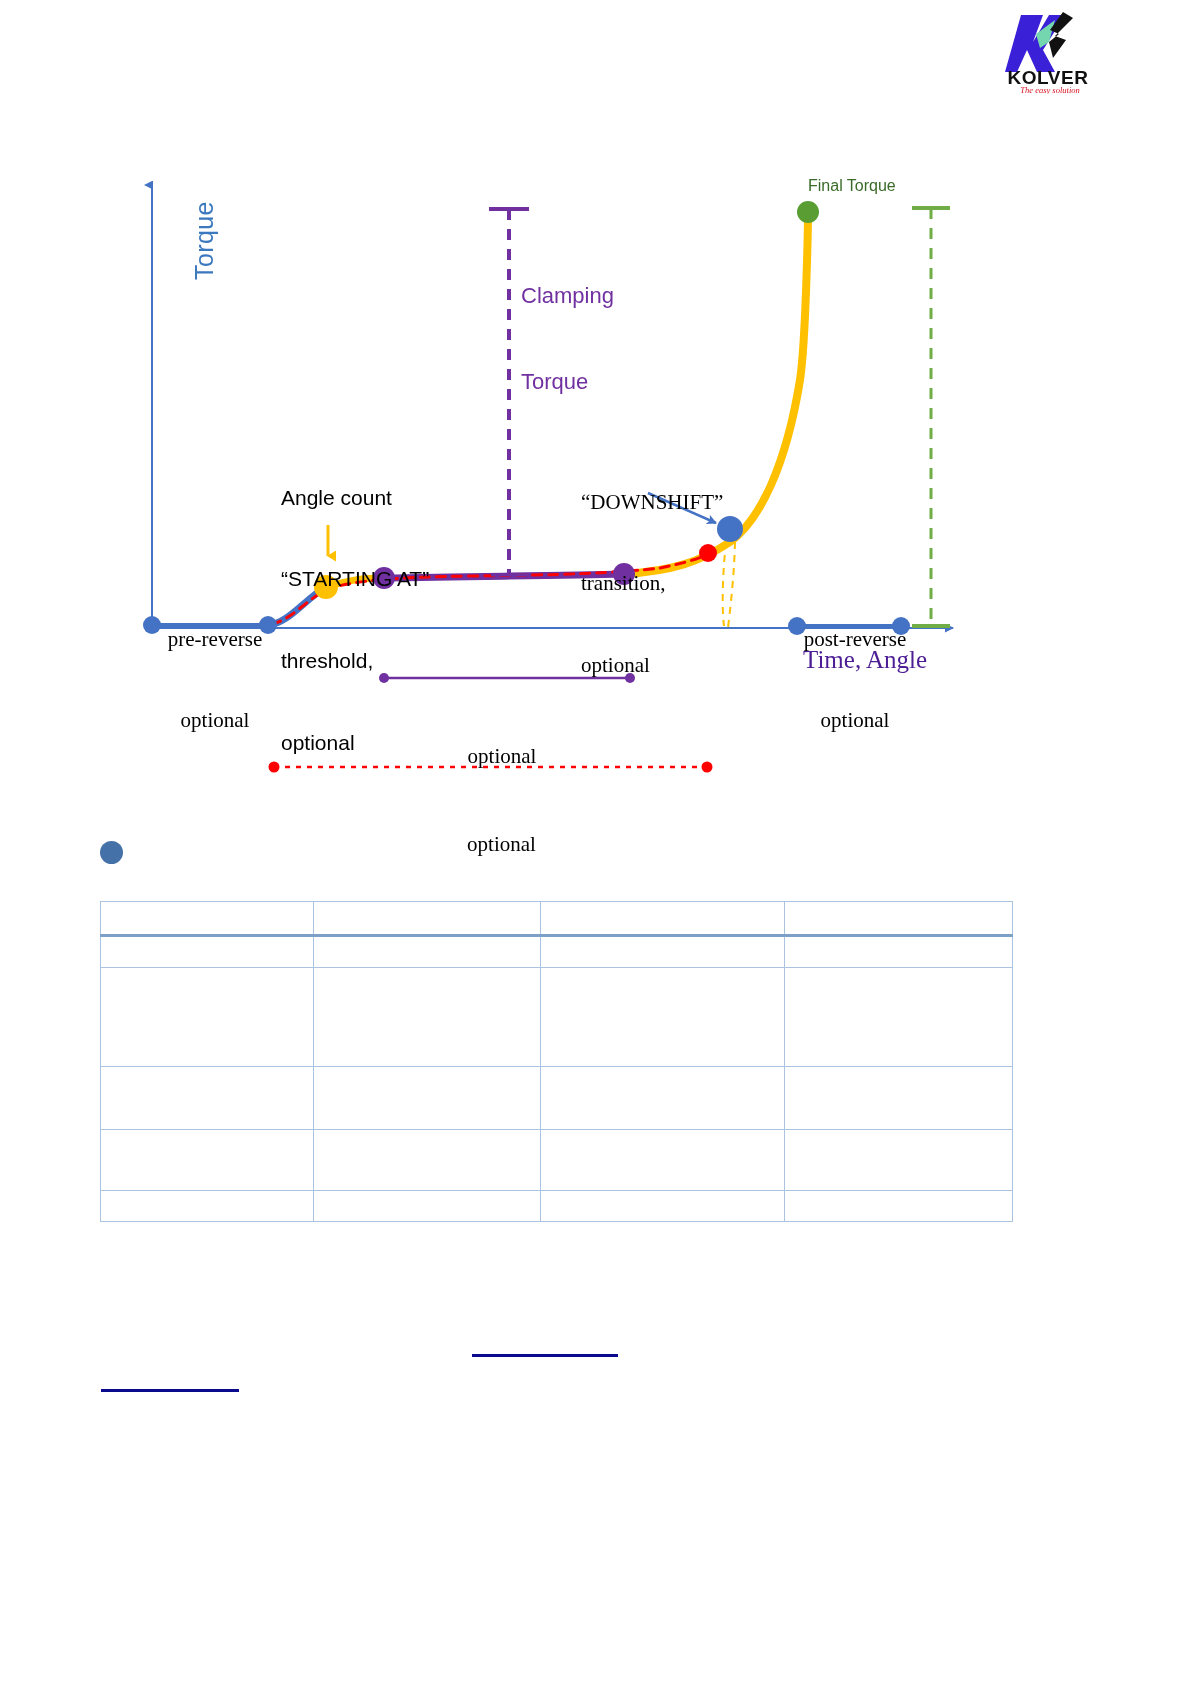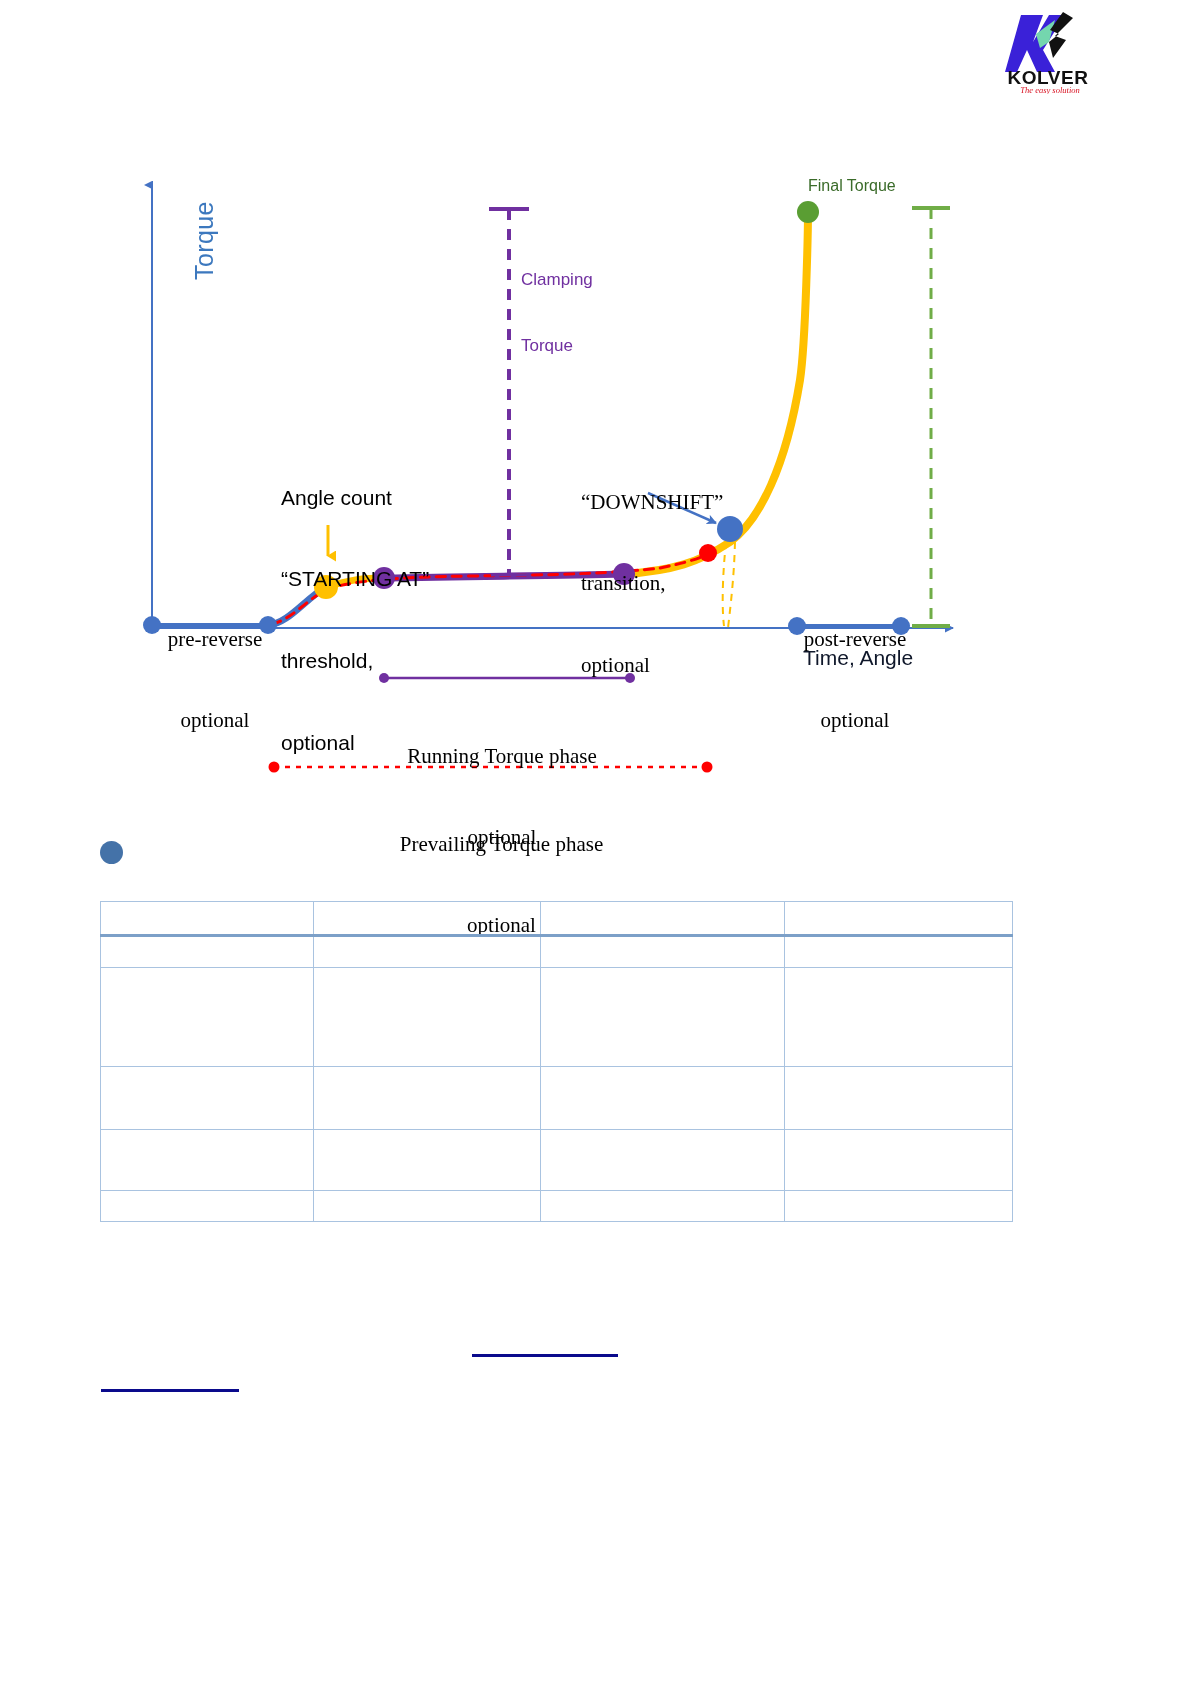--- a/index.html
+++ b/index.html
@@ -18,22 +18,22 @@
   
   .diagram{position:absolute;left:0px;top:150px;width:1010px;height:700px;}
   .diagram svg{display:block;}
 
   
   .lbl{position:absolute;white-space:pre;line-height:1.30;}
   .lbl-axis-y{
     color:#3C78BE;font-size:25px;letter-spacing:.4px;
     transform:rotate(-90deg);transform-origin:left top;
   }
-  .lbl-axis-x{color:#0f172a;font-size:21px;}
-  .lbl-clamp{color:#7030A0;font-size:17px;}
+  .lbl-axis-x{color:#4c1d95;font-size:25px;font-family:Liberation Serif, serif;}
+  .lbl-clamp{color:#7030A0;font-size:22px;}
   .lbl-final{color:#3A6B29;font-size:16px;}
   .lbl-black{color:#000000;font-size:21px;}
   .lbl-black.center{text-align:center;font-family:Liberation Serif, serif;}
 
   
   .bullet{
     position:absolute;left:100px;top:841px;width:23px;height:23px;
     border-radius:50%;background:#4472A8;
   }
 
@@ -180,26 +180,24 @@
     <div>pre-reverse</div>
     <div>optional</div>
   </div>
 
   <div class="lbl lbl-black center" style="left:793px;top:571px;width:124px;">
     <div>post-reverse</div>
     <div>optional</div>
   </div>
 
   <div class="lbl lbl-black center" style="left:352px;top:688px;width:300px;">
-    <div>Running Torque phase</div>
     <div>optional</div>
   </div>
 
   <div class="lbl lbl-black center" style="left:340px;top:776px;width:323px;">
-    <div>Prevailing Torque phase</div>
     <div>optional</div>
   </div>
 
   <div class="bullet"></div>
 
   <table class="tbl">
     <tbody>
       <tr class="head">
         <td class="c1"></td>
         <td class="c2"></td>

